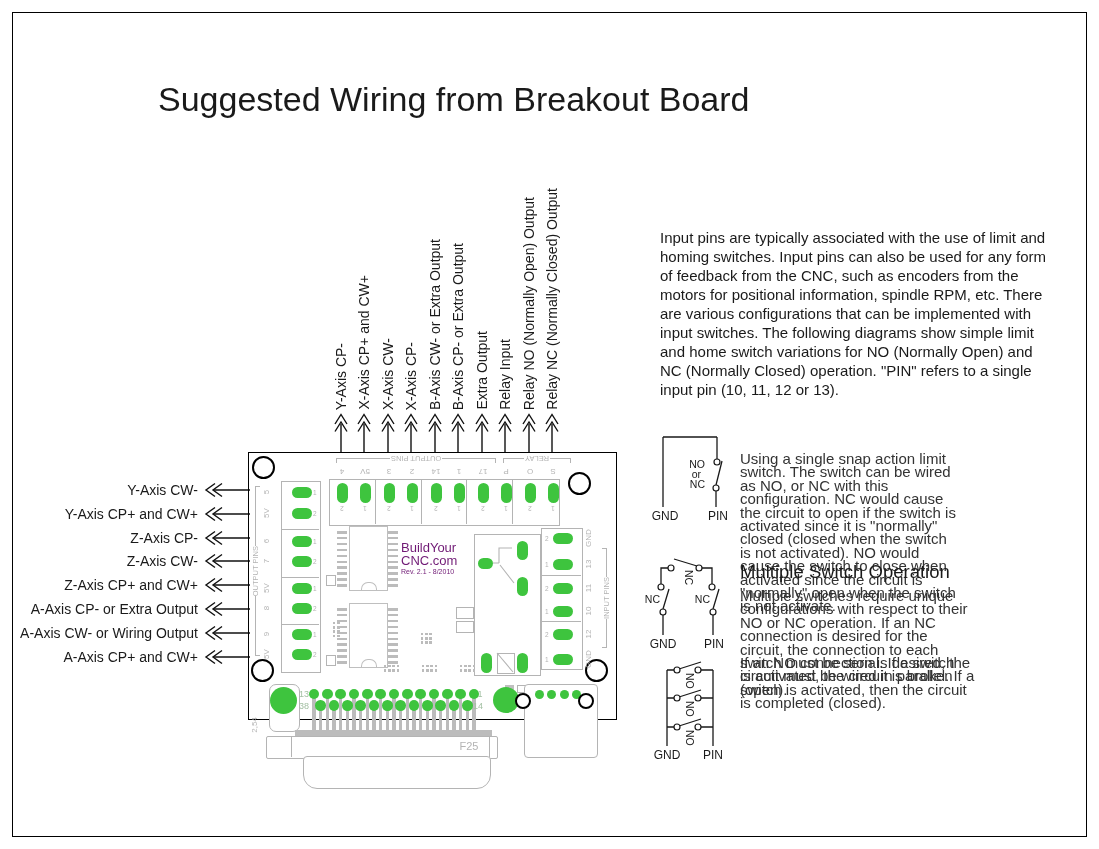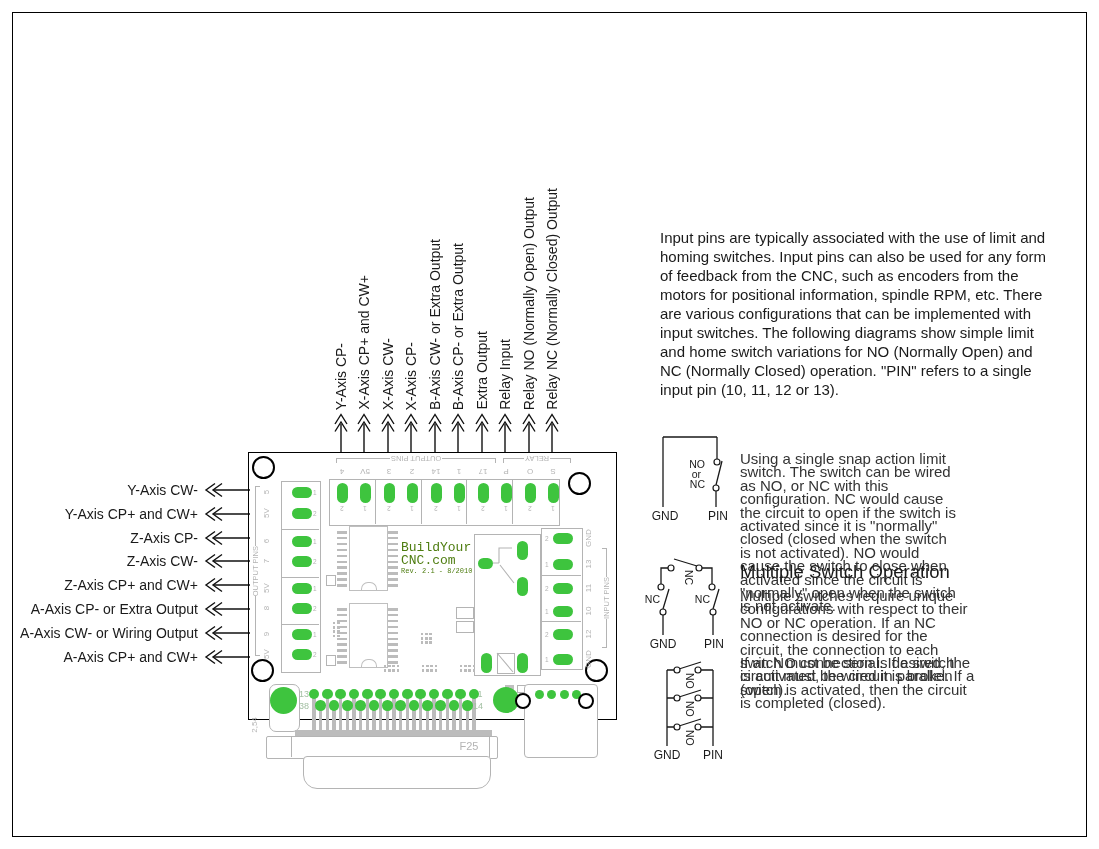--- a/index.html
+++ b/index.html
@@ -31,21 +31,21 @@
   .gline{background:#b4b4b4}
   .gtext{color:#b4b4b4;font-size:8px;line-height:9px;white-space:nowrap;text-align:center}
   .flip{transform:rotate(180deg)}
   .mark{color:#b4b4b4;font-size:6.5px;line-height:7px}
   .ic{width:37px;height:63px;border:1px solid #bfbfbf;background:#fff}
   .ic-notch{width:14px;height:7px;border:1px solid #bfbfbf;border-bottom:none;
             border-radius:7px 7px 0 0;background:#fff}
   .dash{background:#bcbcbc}
   .cmp{border:1px solid #b4b4b4;background:#fff}
   .cmpf{background:#c0c0c0}
-  .brand{left:152px;top:88px;color:#4d7c0f;font-family:Liberation Mono, monospace;
+  .brand{left:152px;top:88px;color:#701a75;font-family:Liberation Sans, sans-serif;
          font-size:13px;line-height:13px;white-space:nowrap}
   .brand .rev{font-size:7px;line-height:9px}
   .gcircle{background:var(--green,#3ec43e);border-radius:50%}
   .ring{border:2.5px solid #000;border-radius:50%;background:#fff}
   .bracket-h{position:absolute;display:flex;align-items:flex-start;height:11px}
   .bracket-h .tick-v{width:1px;height:5px;background:#b4b4b4}
   .bracket-h .bl{flex:1;height:1px;background:#b4b4b4}
   .bracket-h .bt{font-size:7.5px;line-height:8px;color:#b4b4b4;transform:translateY(-4px) rotate(180deg);
                  white-space:nowrap;padding:0 1px}
   .bracket-v{position:absolute;display:flex;flex-direction:column;width:11px}
@@ -66,20 +66,21 @@
   .ckt .sm{font-size:10.5px}
   .board-lines{left:0;top:0;pointer-events:none}
   .board-lines path{stroke:#b4b4b4;stroke-width:1.1;fill:none}
 </style>
 </head>
 <body>
 
 <div class="page" style="--green: #3ec43e;">
   <div class="frame"></div>
 
+  <div class="title">Suggested Wiring from Breakout Board</div>
 
   <p class="intro">Input pins are typically associated with the use of limit and homing switches. Input pins can also be used for any form of feedback from the CNC, such as encoders from the motors for positional information, spindle RPM, etc. There are various configurations that can be implemented with input switches.  The following diagrams show simple limit and home switch variations for NO (Normally Open) and NC (Normally Closed) operation. "PIN" refers to a single input pin (10, 11, 12 or 13).</p>
 
   <div id="top-arrows">
       <div class="vlabel" style="left: 333px;">Y-Axis CP-</div>
       <svg class="arrow-svg" width="18" height="40" style="left: 332px; top: 412px;">
         <path d="M3,12 L9,2.5 L15,12"></path>
         <path d="M3,19.5 L9,10 L15,19.5"></path>
         <path d="M9,12 L9,40"></path>
       </svg>

